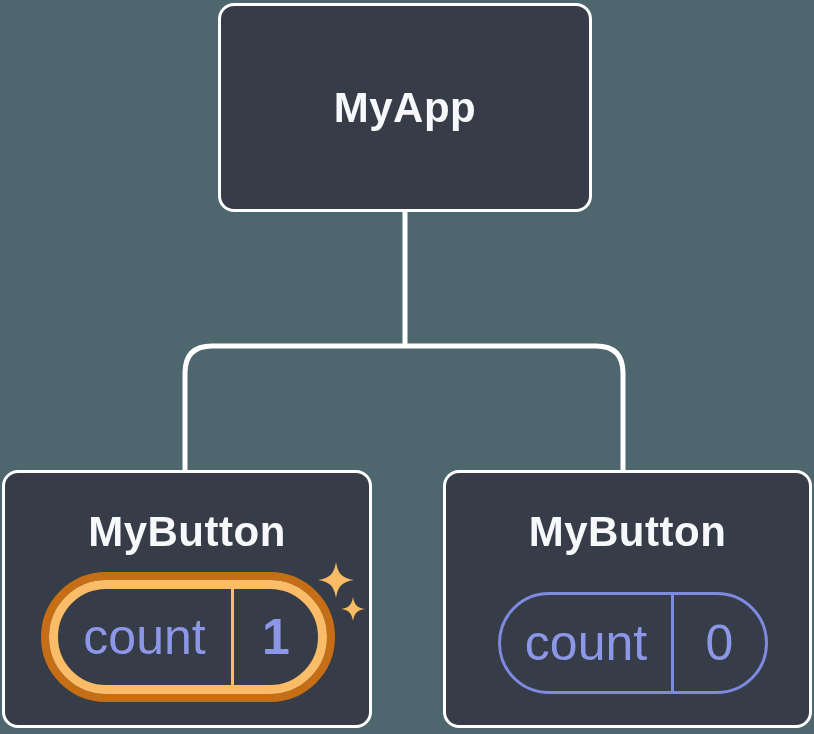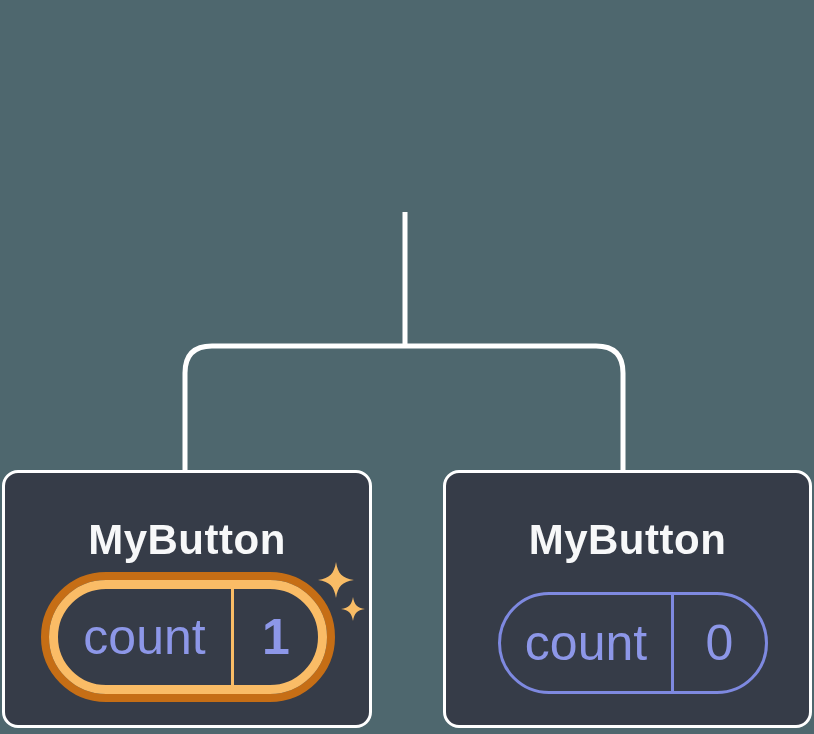--- a/index.html
+++ b/index.html
@@ -44,21 +44,21 @@
   }
   .node-title {
     color: #f7f8f9;
     font-size: 42px;
     font-weight: 700;
     letter-spacing: 0.5px;
     white-space: nowrap;
   }
   .child-title {
     position: absolute;
-    top: 44px;
+    top: 36px;
     left: 0;
     width: 100%;
     text-align: center;
     line-height: 46px;
   }
   
   .pill-highlight {
     position: absolute;
     left: 36px; top: 99px;
     width: 294px; height: 130px;
@@ -116,20 +116,23 @@
 </head>
 <body>
 
 <div class="canvas">
 
   <svg class="connector-svg" viewBox="0 0 814 734" fill="none">
     <path d="M405 212 L405 346" stroke="#ffffff" stroke-width="5"></path>
     <path d="M185 470 L185 373 Q185 346 212 346 L596 346 Q623 346 623 373 L623 470" stroke="#ffffff" stroke-width="5"></path>
   </svg>
 
+  <div class="node node-root">
+    <div class="node-title">MyApp</div>
+  </div>
 
   <div class="node node-child-left">
     <div class="node-title child-title">MyButton</div>
     <div class="pill-highlight">
       <div class="pill-highlight-inner">
         <div class="pill-cell cell-key">count</div>
         <div class="pill-divider-orange"></div>
         <div class="pill-cell cell-value">1</div>
       </div>
     </div>

